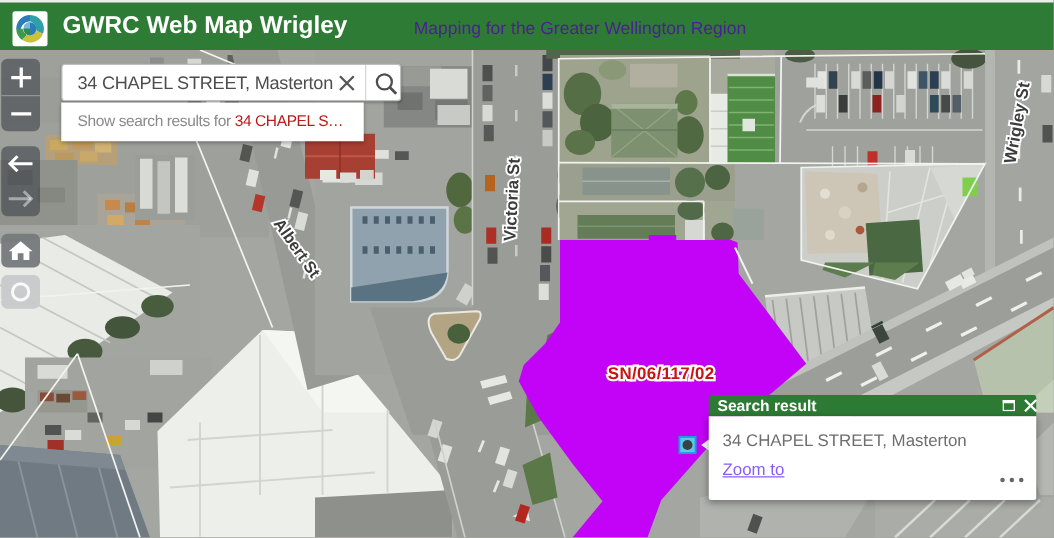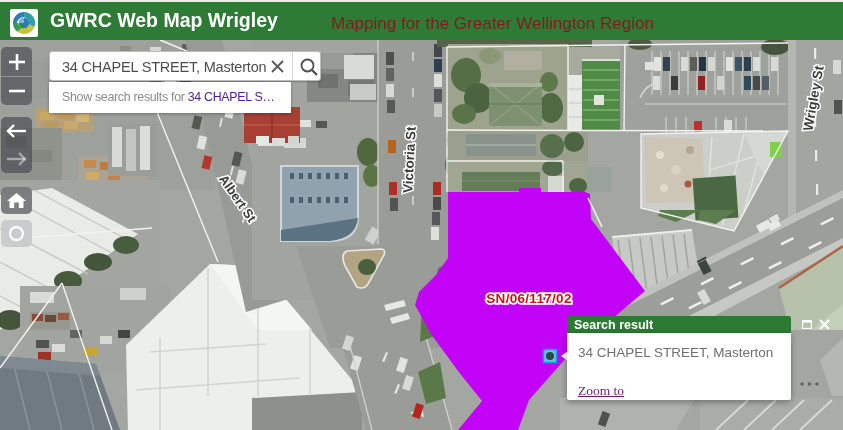--- a/index.html
+++ b/index.html
@@ -4,38 +4,38 @@
 <style>
   html,body{margin:0;padding:0;}
   body{width:843px;height:430px;overflow:hidden;position:relative;
        font-family:"Liberation Sans",sans-serif;background:#a6a8a3;}
   #map{position:absolute;left:0;top:0;}
   .txtaa{filter:opacity(0.999);}
   .hdr{position:absolute;left:0;top:0;width:843px;height:40px;background:#2e7b36;}
   .hdrtop{position:absolute;left:0;top:0;width:843px;height:2px;background:#f1ebea;}
   .logo{position:absolute;left:10px;top:9px;width:28px;height:28px;background:#fff;border-radius:2px;}
   .title{position:absolute;left:50px;top:9px;color:#fff;font-size:19.5px;font-weight:bold;}
-  .subtitle{position:absolute;left:331px;top:14px;color:#7f1d1d;font-size:17px;}
+  .subtitle{position:absolute;left:331px;top:14px;color:#4c1d95;font-size:14px;}
   .searchbox{position:absolute;left:49px;top:51px;width:272px;height:30px;background:#fff;
       border:1px solid #bdbdbd;border-radius:3px;box-shadow:0 1px 2px rgba(0,0,0,0.25);box-sizing:border-box;}
   .searchtext{position:absolute;left:12px;top:6.5px;font-size:14.5px;letter-spacing:-0.2px;color:#4d4d4d;white-space:nowrap;}
   .sdivider{position:absolute;left:242px;top:0px;width:1px;height:28px;background:#d5d5d5;}
   .dropdown{position:absolute;left:49px;top:82px;width:242px;height:31px;background:#fff;
       box-shadow:0 1px 3px rgba(0,0,0,0.3);}
   .droptext{position:absolute;left:13px;top:8px;font-size:12.4px;letter-spacing:-0.3px;color:#8a8a8a;white-space:nowrap;}
-  .droptext b{color:#4c1d95;font-weight:normal;}
+  .droptext b{color:#b91c1c;font-weight:normal;}
   .tbtn{position:absolute;left:1px;width:31px;border-radius:5px;}
   .glass{background:rgba(58,64,70,0.58);}
-  .popup{position:absolute;left:567px;top:316px;width:224px;}
+  .popup{position:absolute;left:567px;top:316px;width:262px;}
   .pophdr{height:17px;background:#2d7a35;border-radius:2px 2px 0 0;position:relative;}
   .pophdr span{position:absolute;left:7px;top:2px;color:#fff;font-size:12.5px;font-weight:bold;}
   .popbody{height:67px;background:#fff;border-radius:0 0 2px 2px;position:relative;
       box-shadow:0 2px 6px rgba(0,0,0,0.35);}
   .popaddr{position:absolute;left:11px;top:12px;font-size:13.5px;color:#6e6e6e;}
-  .poplink{position:absolute;left:11px;top:50px;font-size:13.5px;color:#701a75;text-decoration:underline;font-family:Liberation Serif, serif;}
+  .poplink{position:absolute;left:11px;top:35px;font-size:13.5px;color:#8b5cf6;text-decoration:underline;}
 </style>
 </head>
 <body>
 
 <svg id="map" width="843" height="430" viewBox="0 0 843 430">
 
   <rect x="0" y="0" width="843" height="430" fill="#a4a6a1"></rect>
 
   <g>
     <rect x="0" y="40" width="215" height="150" fill="#9ea09b"></rect>

